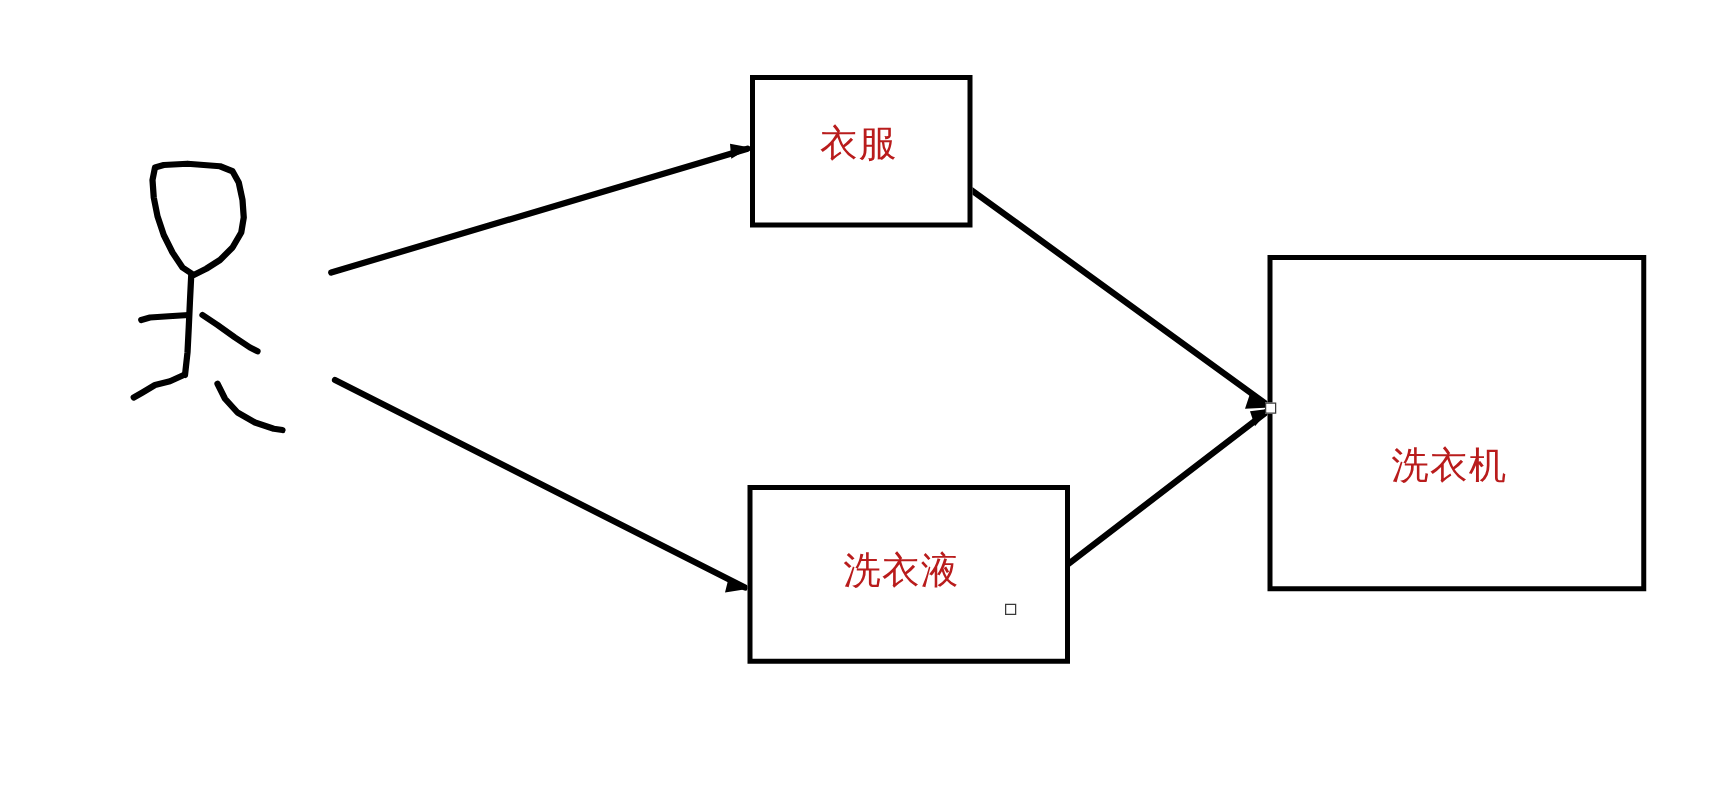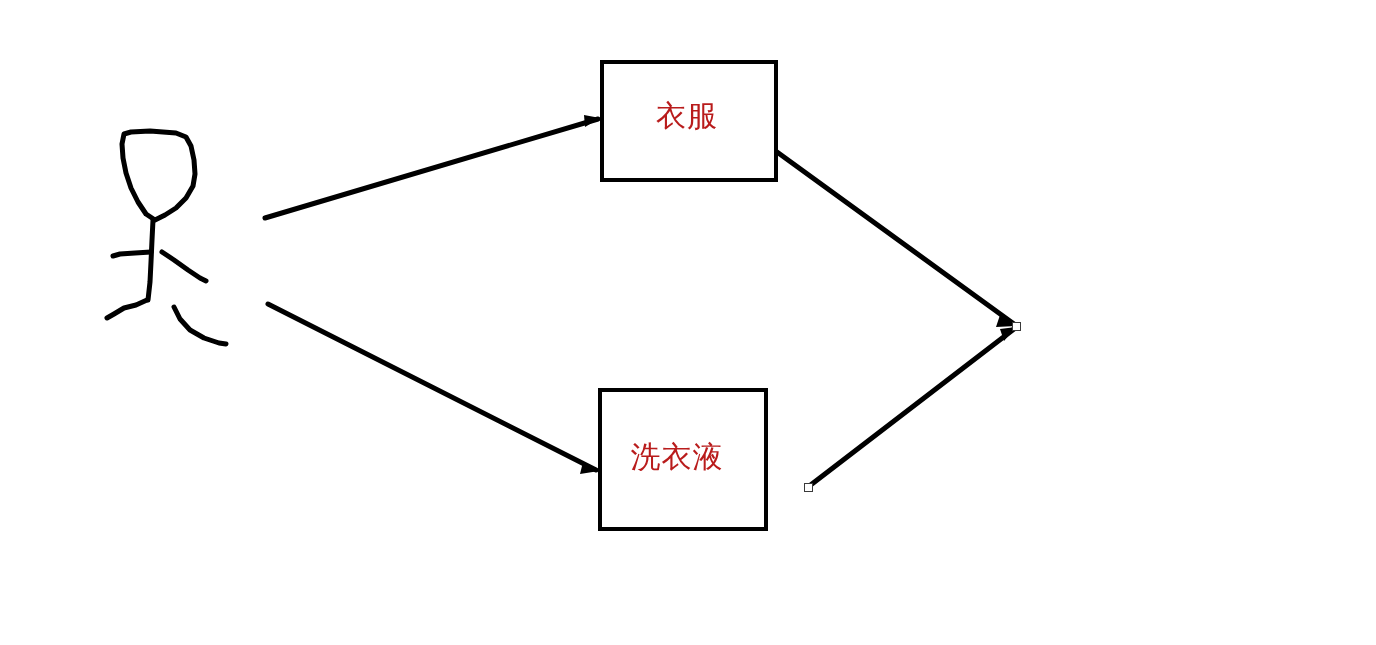--- a/index.html
+++ b/index.html
@@ -48,21 +48,21 @@
     top: 60px;
     width: 178px;
     height: 122px;
   }
   #node-clothes .node-label {
     transform: translate(-2px, -5px);
   }
   #node-detergent {
     left: 598px;
     top: 388px;
-    width: 170px;
+    width: 258px;
     height: 143px;
   }
   #node-detergent .node-label {
     transform: translate(-6px, -3px);
   }
   #node-washer {
     left: 1014px;
     top: 204px;
     width: 303px;
     height: 269px;
@@ -128,17 +128,20 @@
   </svg>
 
   <div class="node-box" id="node-clothes">
     <span class="node-label">衣服</span>
   </div>
 
   <div class="node-box" id="node-detergent">
     <span class="node-label">洗衣液</span>
   </div>
 
+  <div class="node-box" id="node-washer">
+    <span class="node-label">洗衣机</span>
+  </div>
 
   <div class="conn-handle" id="handle-washer-in"></div>
   <div class="conn-handle" id="handle-detergent-out"></div>
 
 </div>
 
 </body></html>

